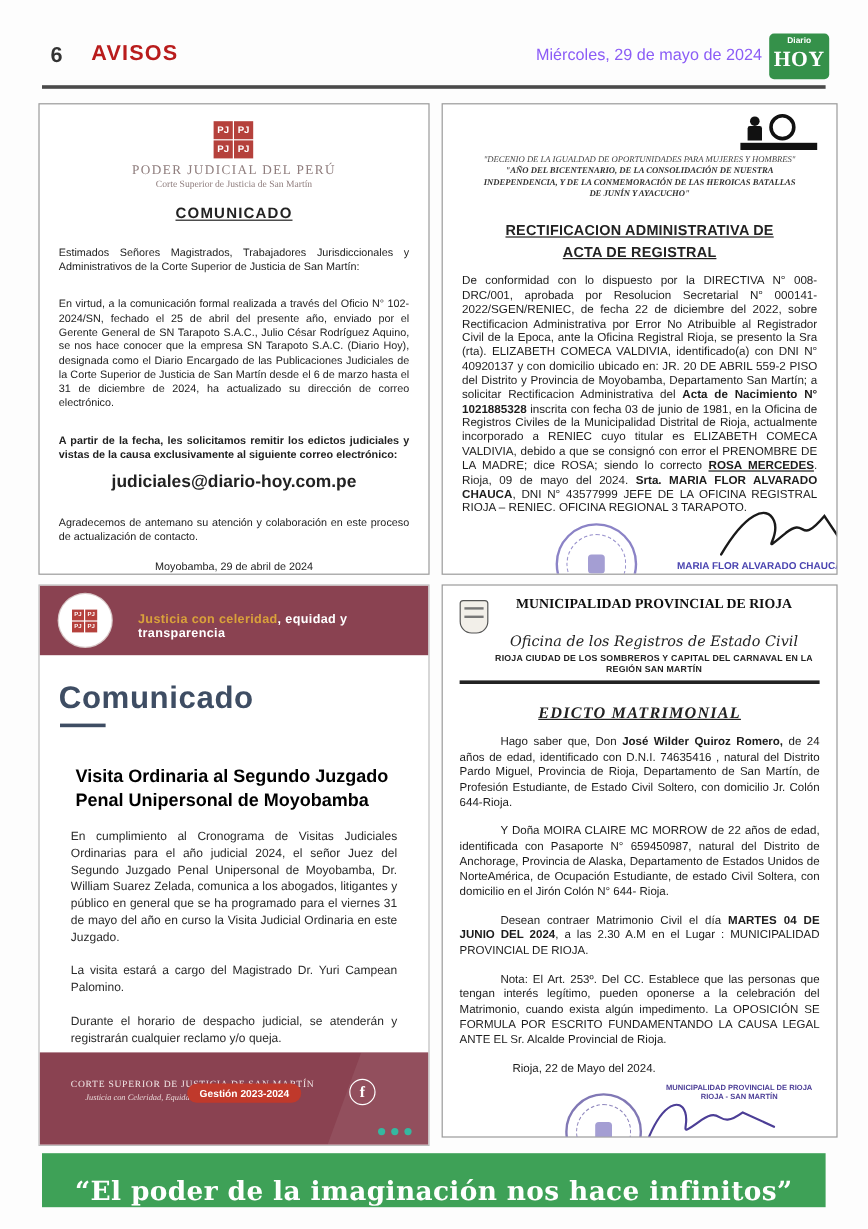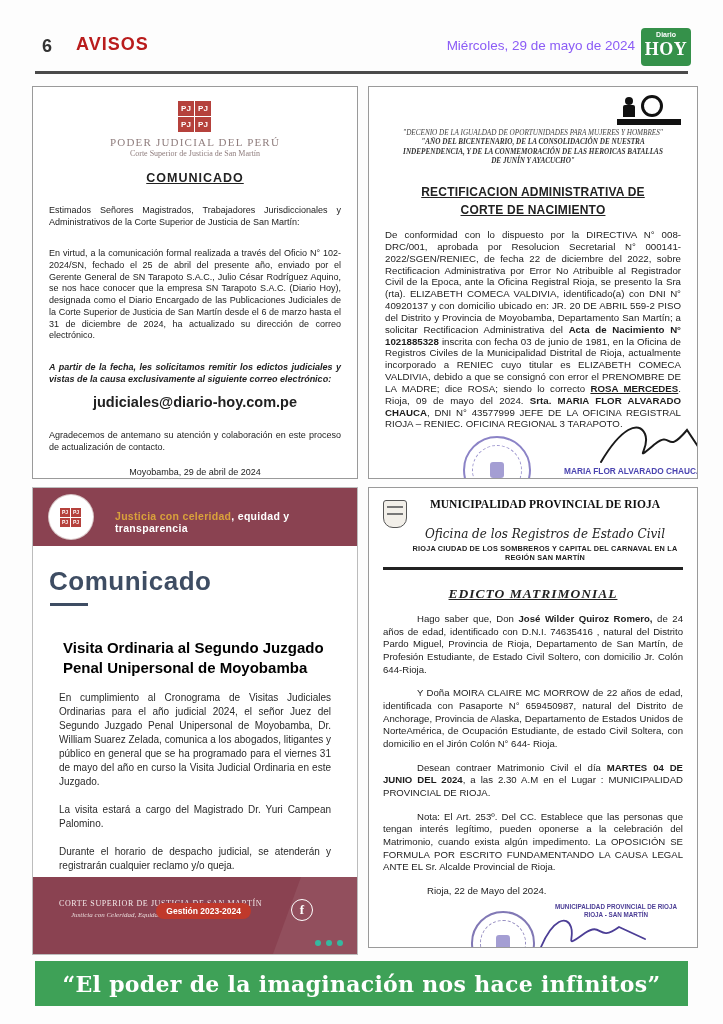--- a/index.html
+++ b/index.html
@@ -29,21 +29,21 @@
   
   .pj-logo { display:flex; flex-wrap:wrap; width:34px; margin:2px auto 4px auto; gap:1px; }
   .pj-sq { width:16px; height:15px; background:#b5413c; color:#fff; font-size:8px; font-weight:bold;
     display:flex; align-items:center; justify-content:center; }
   .b1-org { text-align:center; font-family:"Liberation Serif", serif; font-size:11px; letter-spacing:1.2px; color:#8f7d7d; }
   .b1-sub { text-align:center; font-family:"Liberation Serif", serif; font-size:8px; color:#8f7d7d; margin-top:1px; }
   .b1-comunicado { text-align:center; font-size:12.5px; font-weight:bold; letter-spacing:1px;
     text-decoration:underline; margin-top:13px; }
   .b1-subtitle { text-align:center; font-size:10.5px; font-weight:bold; margin:11px 6px 0 6px; line-height:1.3; }
   .b1-p { font-size:9px; line-height:1.3; text-align:justify; margin-top:20px; }
-  .b1-p.bold { font-weight:bold;font-style:italic; }
+  .b1-p.bold { font-weight:bold; }
   .b1-email { text-align:center; font-size:14.5px; font-weight:bold; margin-top:9px; }
   .b1-sign { text-align:center; font-size:9px; line-height:1.35; margin-top:12px; }
 
   
   .reniec-logo { position:absolute; right:16px; top:8px; width:64px; height:30px; }
   .reniec-man { position:absolute; left:8px; top:2px; width:8px; height:8px; background:#111; border-radius:50%; }
   .reniec-body { position:absolute; left:6px; top:10px; width:12px; height:12px; background:#111; border-radius:2px 2px 0 0; }
   .reniec-oval { position:absolute; left:24px; top:0; width:22px; height:22px; border:3px solid #111; border-radius:50%; }
   .reniec-bar { position:absolute; left:0; bottom:0; width:64px; height:6px; background:#111; }
   .b2-motto1 { margin-top:34px; text-align:center; font-family:"Liberation Serif", serif; font-style:italic;
@@ -112,21 +112,21 @@
   .b4-stamp::before { border-color:rgba(76,62,150,.6); }
   .b4-ink { position:absolute; left:158px; top:2px; width:150px; text-align:center; color:#4c3e96; }
   .b4-ink .t { font-size:6.3px; font-weight:bold; line-height:1.25; }
   .b4-sig { position:absolute; left:150px; top:12px; }
   .b4-ink-name { position:absolute; left:158px; top:46px; width:140px; text-align:center; color:#4c3e96;
     font-family:"DejaVu Serif", serif; font-style:italic; font-size:9px; border-top:1px dotted #4c3e96; padding-top:1px; }
   .b4-ink-role { position:absolute; left:158px; top:60px; width:140px; text-align:center; color:#4c3e96; font-size:6.3px; line-height:1.3; }
 
   
   .green-banner { position:absolute; left:35px; top:961px; width:653px; height:45px; background:#3ea157;
-    display:flex; align-items:center; justify-content:center; }
+    display:flex; align-items:flex-end; justify-content:center; }
   .green-banner span { color:#fff; font-family:"DejaVu Serif", serif; font-weight:bold; font-size:22px; letter-spacing:.3px; }
 </style>
 </head>
 <body>
 
 <div class="page">
 
   <div class="hdr-num">6</div>
   <div class="hdr-section">AVISOS</div>
   <div class="hdr-date">Miércoles, 29 de mayo de  2024</div>
@@ -160,21 +160,21 @@
 
   <section class="box box2">
     <div class="reniec-logo">
       <i class="reniec-man"></i>
       <i class="reniec-body"></i>
       <i class="reniec-oval"></i>
       <i class="reniec-bar"></i>
     </div>
     <div class="b2-motto1">"DECENIO DE LA IGUALDAD DE OPORTUNIDADES PARA MUJERES Y HOMBRES"</div>
     <div class="b2-motto2">"AÑO DEL BICENTENARIO, DE LA CONSOLIDACIÓN DE NUESTRA INDEPENDENCIA, Y DE LA CONMEMORACIÓN DE LAS HEROICAS BATALLAS DE JUNÍN Y AYACUCHO"</div>
-    <div class="b2-title">RECTIFICACION ADMINISTRATIVA DE CORTE DE NACIMIENTO</div>
+    <div class="b2-title">RECTIFICACION ADMINISTRATIVA DE ACTA DE REGISTRAL</div>
     <p class="b2-body"><span>De conformidad con lo dispuesto por la DIRECTIVA N° 008-DRC/001, aprobada por Resolucion Secretarial N° 000141-2022/SGEN/RENIEC, de fecha 22 de diciembre del 2022, sobre Rectificacion Administrativa por Error No Atribuible al Registrador Civil de la Epoca, ante la Oficina Registral Rioja, se presento la Sra (rta). ELIZABETH COMECA VALDIVIA, identificado(a) con DNI N° 40920137 y con domicilio ubicado en: JR. 20 DE ABRIL 559-2 PISO del Distrito y Provincia de Moyobamba, Departamento San Martín; a solicitar Rectificacion Administrativa del </span><b>Acta de Nacimiento N° 1021885328</b><span> inscrita con fecha 03 de junio de 1981, en la Oficina de Registros Civiles de la Municipalidad Distrital de Rioja, actualmente incorporado a RENIEC cuyo titular es ELIZABETH COMECA VALDIVIA, debido a que se consignó con error el PRENOMBRE DE LA MADRE; dice ROSA; siendo lo correcto </span><span class="bu">ROSA MERCEDES</span><span>. Rioja, 09 de mayo del 2024. </span><b>Srta. MARIA FLOR ALVARADO CHAUCA</b><span>, DNI N° 43577999 JEFE DE LA OFICINA REGISTRAL RIOJA – RENIEC. OFICINA REGIONAL 3 TARAPOTO.</span></p>
     <div class="b2-stamp-zone">
       <div class="stamp b2-stamp">
           <i class="stamp-core"></i>
         </div>
       <svg class="b2-sig" width="120" height="52" viewBox="0 0 120 52">
         <path d="M6 44 C 26 10, 44 2, 50 16 C 56 30, 36 46, 60 26 C 78 12, 70 38, 92 12 L 104 30" stroke="#1a1a1a" stroke-width="2" fill="none" stroke-linecap="round"></path>
       </svg>
       <div class="b2-ink">
         <div class="n">MARIA FLOR ALVARADO CHAUCA</div>

